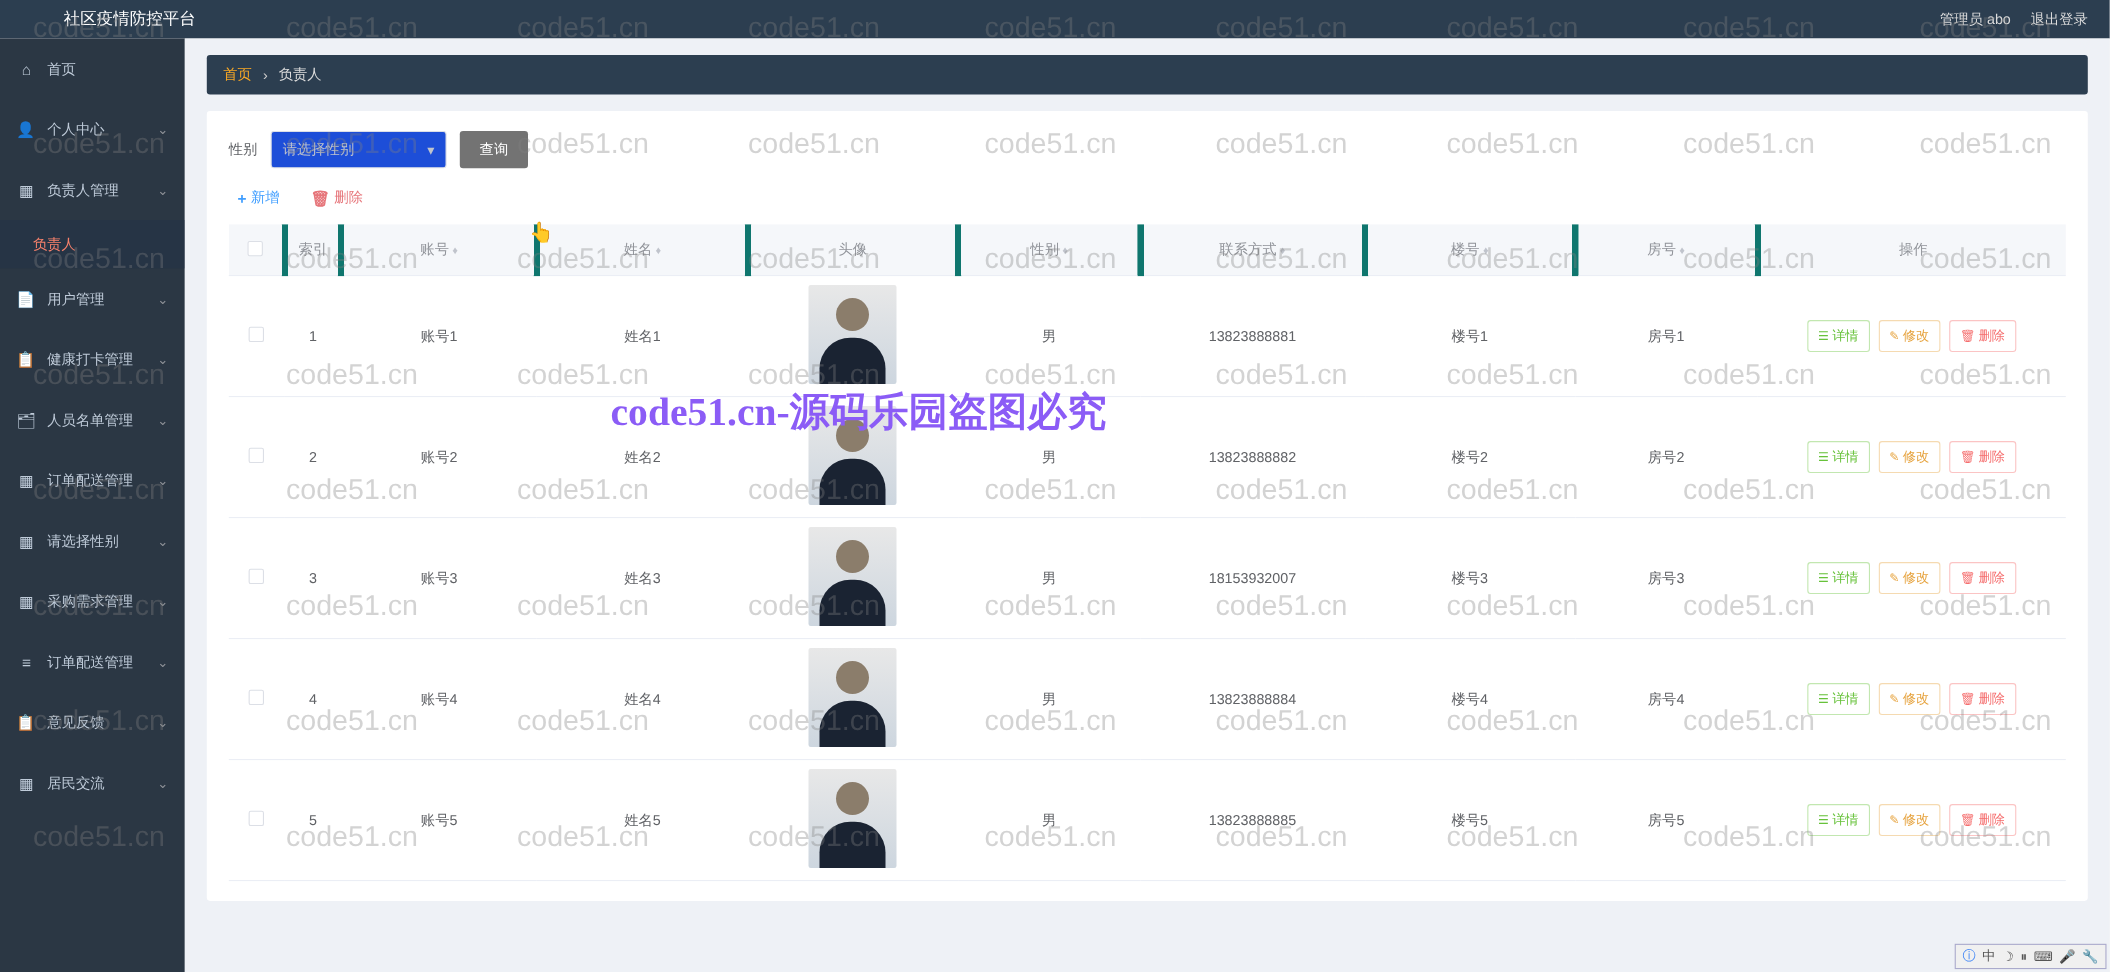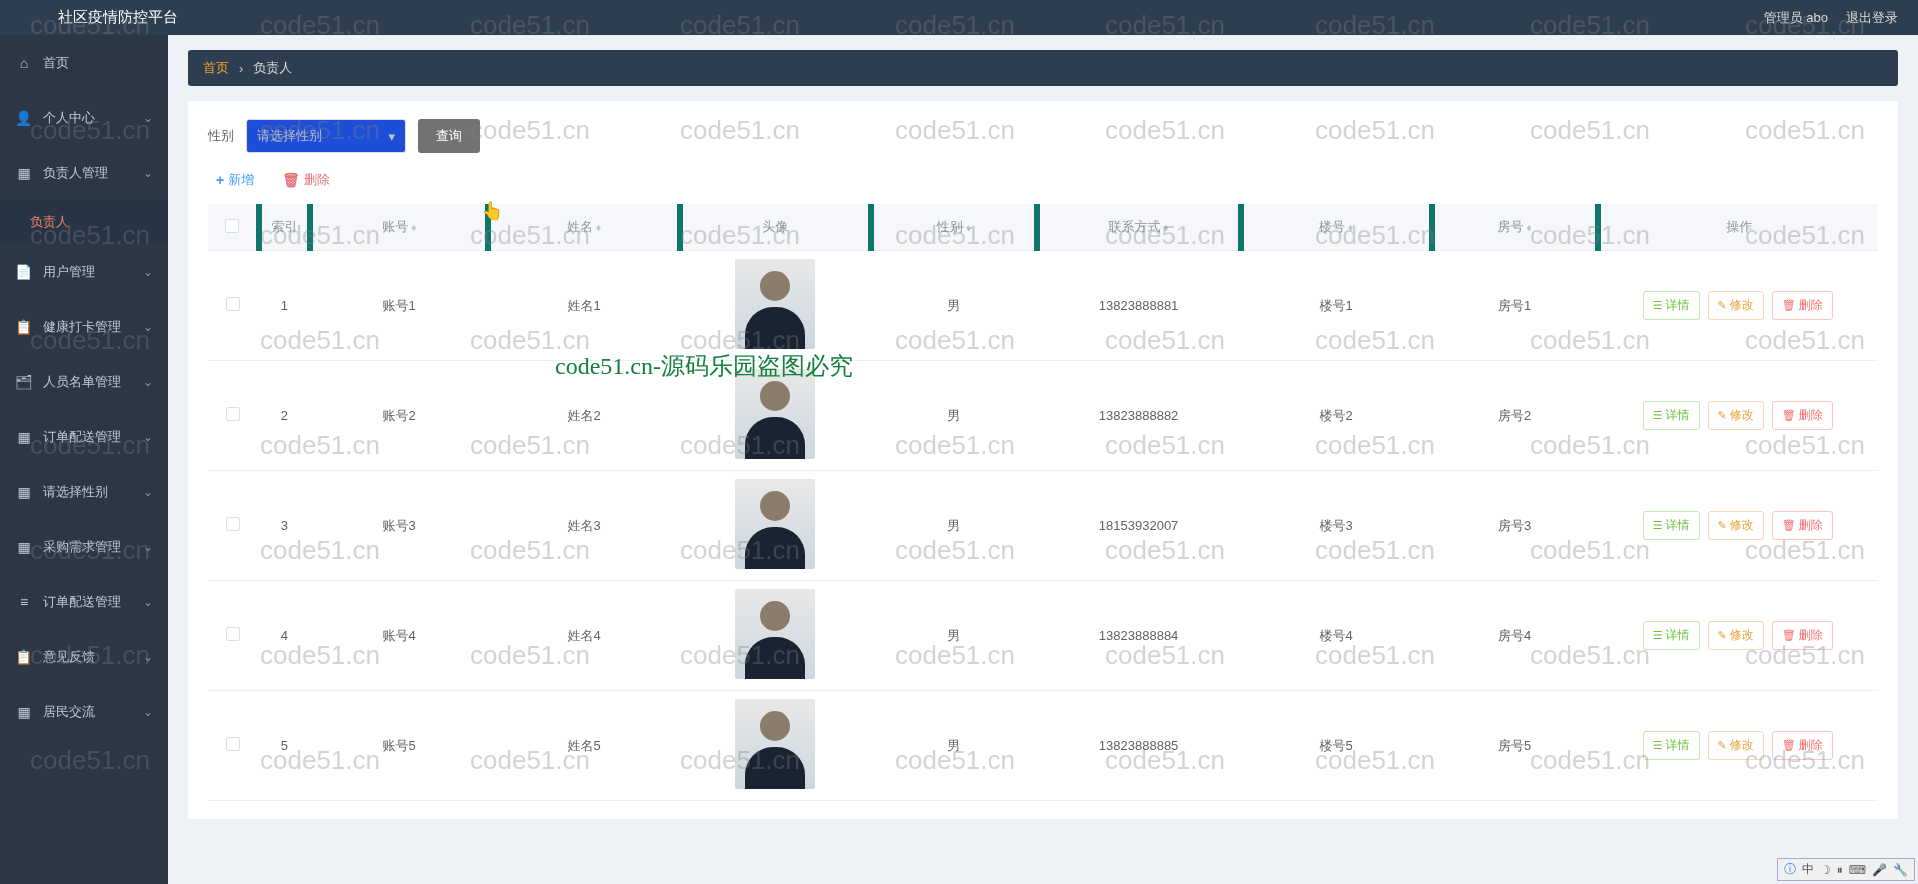--- a/index.html
+++ b/index.html
@@ -47,21 +47,21 @@
 
 .op-btns { display: flex; gap: 8px; justify-content: center; }
 .op-btn { padding: 5px 9px; border: 1px solid; border-radius: 3px; font-size: 12px; cursor: pointer; display: inline-flex; align-items: center; gap: 3px; background: #fff; }
 .op-btn.detail { color: #67c23a; border-color: #c2e7b0; }
 .op-btn.edit { color: #e6a23c; border-color: #f5dab1; }
 .op-btn.del { color: #f56c6c; border-color: #fbc4c4; }
 .op-btn .ic { font-size: 11px; }
 
 .watermark { position: absolute; inset: 0; pointer-events: none; z-index: 100; }
 .wm-text { position: absolute; color: rgba(128,128,128,0.35); font-size: 26px; font-family: Arial; }
-.center-mark { position: absolute; left: 555px; top: 350px; color: #15803d; font-size: 24px; font-weight: 400; z-index: 101; pointer-events: none; font-family: "Microsoft YaHei"; white-space: nowrap; }
+.center-mark { position: absolute; left: 555px; top: 350px; color: #8b5cf6; font-size: 36px; font-weight: 700; z-index: 101; pointer-events: none; font-family: "Microsoft YaHei"; white-space: nowrap; }
 
 .col-chk { width: 40px; }
 .col-idx { width: 40px; }
 .col-acc { width: 140px; }
 .col-name { width: 150px; }
 .col-avatar { width: 150px; }
 .col-sex { width: 130px; }
 .col-phone { width: 160px; }
 .col-build { width: 150px; }
 .col-room { width: 130px; }

